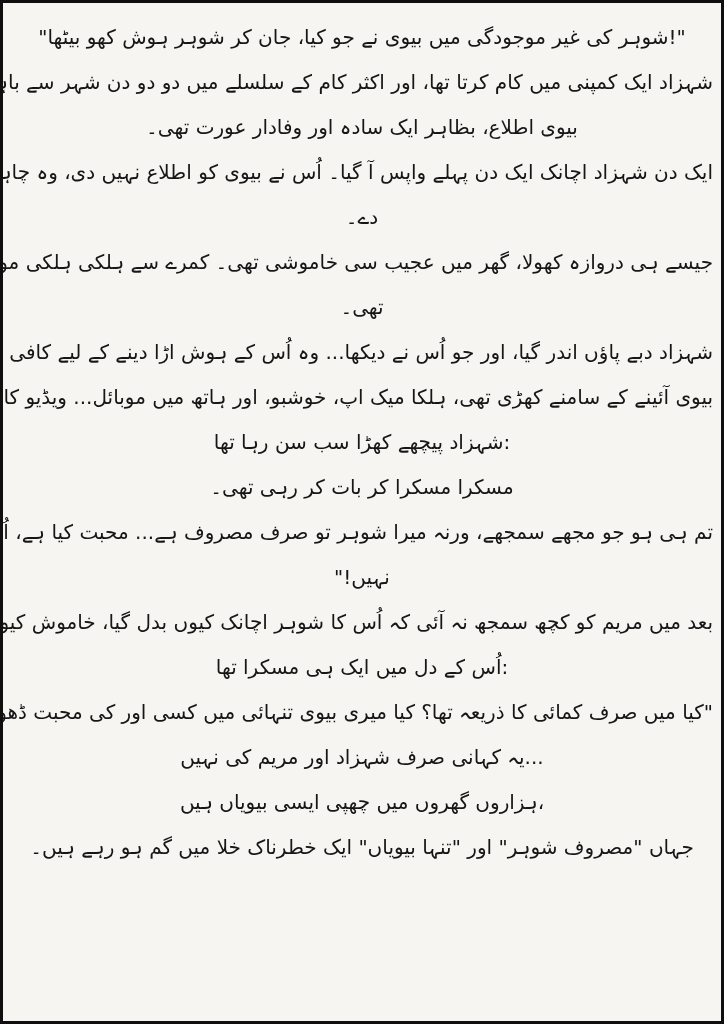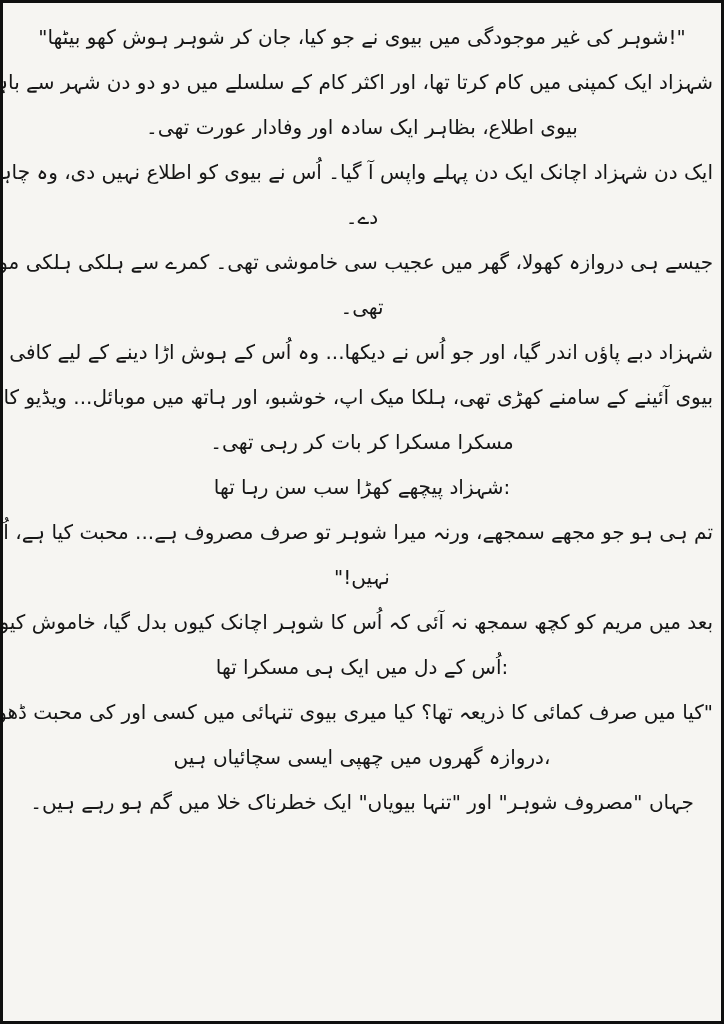--- a/index.html
+++ b/index.html
@@ -42,23 +42,24 @@
 
   <div class="story-line">"!شوہر کی غیر موجودگی میں بیوی نے جو کیا، جان کر شوہر ہوش کھو بیٹھا"</div>
       <div class="story-line">شہزاد ایک کمپنی میں کام کرتا تھا، اور اکثر کام کے سلسلے میں دو دو دن شہر سے باہر رہتا تھا۔ اُس کی</div>
       <div class="story-line">بیوی اطلاع، بظاہر ایک سادہ اور وفادار عورت تھی۔</div>
       <div class="story-line">ایک دن شہزاد اچانک ایک دن پہلے واپس آ گیا۔ اُس نے بیوی کو اطلاع نہیں دی، وہ چاہتا تھا سرپرائز</div>
       <div class="story-line">دے۔</div>
       <div class="story-line">جیسے ہی دروازہ کھولا، گھر میں عجیب سی خاموشی تھی۔ کمرے سے ہلکی ہلکی موسیقی کی آواز آ رہی</div>
       <div class="story-line">تھی۔</div>
       <div class="story-line">شہزاد دبے پاؤں اندر گیا، اور جو اُس نے دیکھا... وہ اُس کے ہوش اڑا دینے کے لیے کافی تھا۔</div>
       <div class="story-line">بیوی آئینے کے سامنے کھڑی تھی، ہلکا میک اپ، خوشبو، اور ہاتھ میں موبائل... ویڈیو کال پر کسی سے</div>
+      <div class="story-line">:شہزاد پیچھے کھڑا سب سن رہا تھا</div>
       <div class="story-line">مسکرا مسکرا کر بات کر رہی تھی۔</div>
-      <div class="story-line">:شہزاد پیچھے کھڑا سب سن رہا تھا</div>
       <div class="story-line">تم ہی ہو جو مجھے سمجھے، ورنہ میرا شوہر تو صرف مصروف ہے... محبت کیا ہے، اُسے معلوم ہی"</div>
       <div class="story-line">نہیں!"</div>
       <div class="story-line">بعد میں مریم کو کچھ سمجھ نہ آئی کہ اُس کا شوہر اچانک کیوں بدل گیا، خاموش کیوں ہے؟</div>
       <div class="story-line">:اُس کے دل میں ایک ہی مسکرا تھا</div>
       <div class="story-line">"کیا میں صرف کمائی کا ذریعہ تھا؟ کیا میری بیوی تنہائی میں کسی اور کی محبت ڈھونڈ رہی تھی؟"</div>
-      <div class="story-line">،دروازہ گھروں میں چھپی ایسی سچائیاں ہیں</div>
+      <div class="story-line">...یہ کہانی صرف شہزاد اور مریم کی نہیں</div>
+      <div class="story-line">،ہزاروں گھروں میں چھپی ایسی بیویاں ہیں</div>
       <div class="story-line">جہاں "مصروف شوہر" اور "تنہا بیویاں" ایک خطرناک خلا میں گم ہو رہے ہیں۔</div>
     </div>
 </div>
 
 </body></html>

